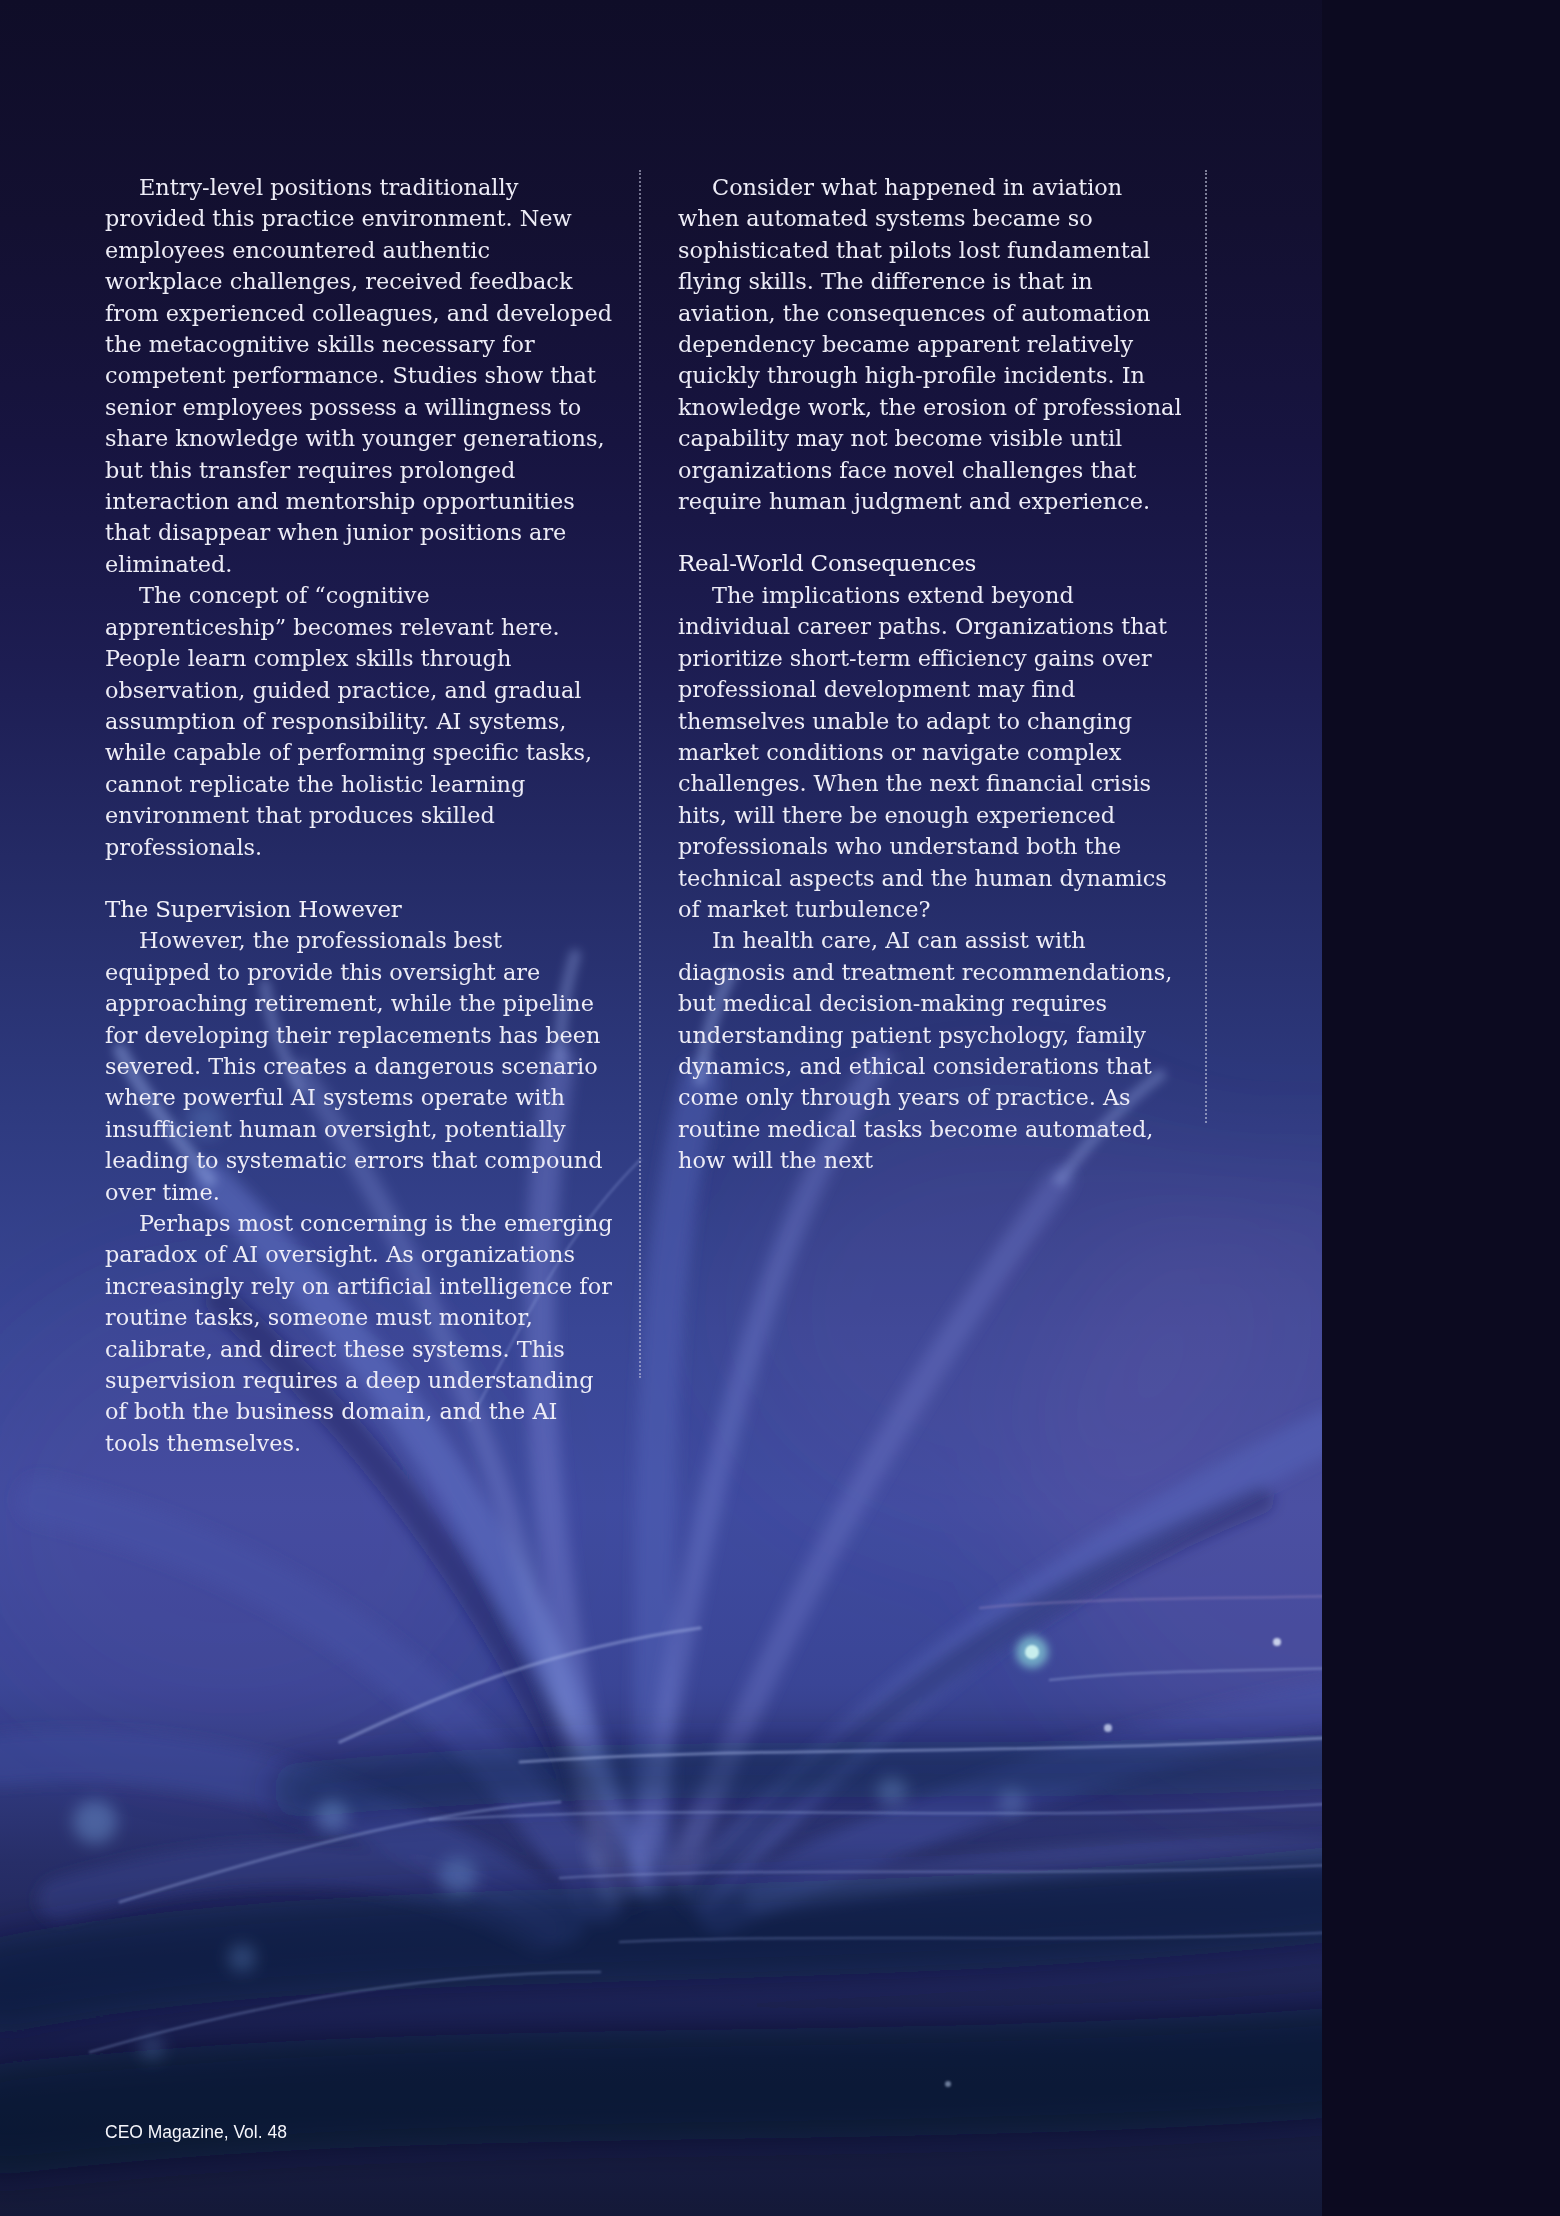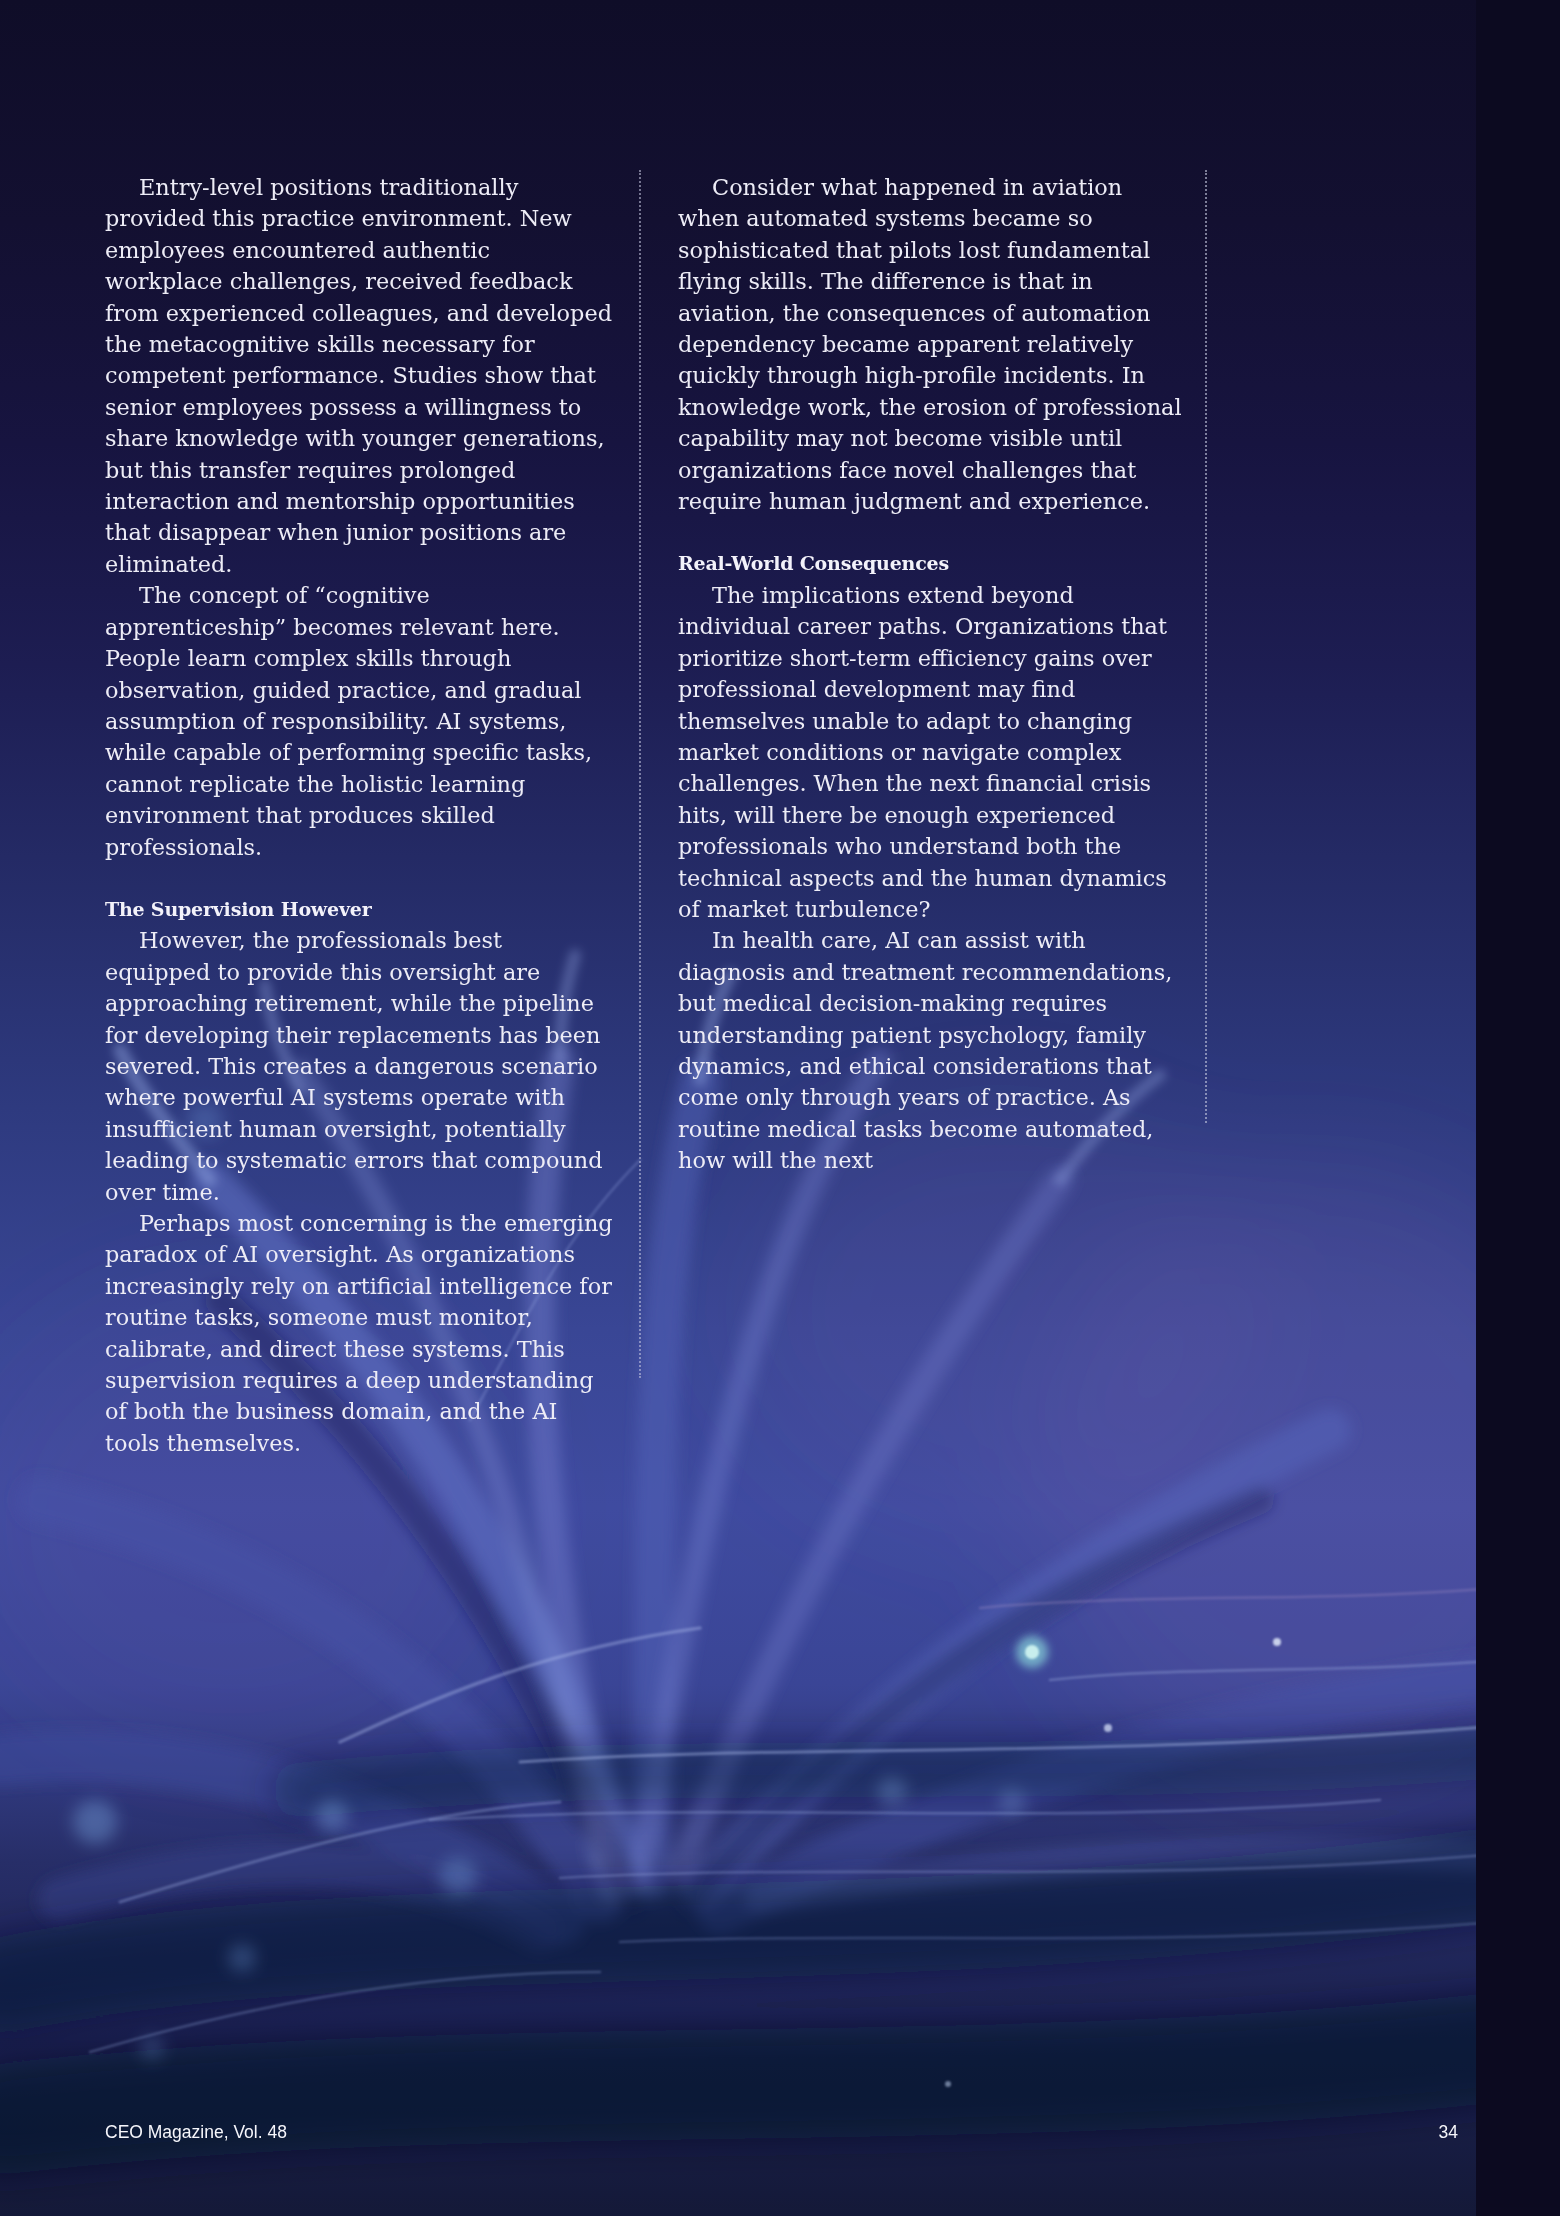--- a/index.html
+++ b/index.html
@@ -2,21 +2,21 @@
 <html><head>
 <meta charset="utf-8">
 <style>
   html, body {
     margin: 0;
     padding: 0;
     background: #0c0a20;
   }
   .page {
     position: relative;
-    width: 1476px;
+    width: 1322px;
     height: 2216px;
     overflow: hidden;
     background: #1d4ed8;
   }
   .bg-art {
     position: absolute;
     inset: 0;
     width: 1560px;
     height: 2216px;
     display: block;
@@ -55,23 +55,23 @@
     font-family: "DejaVu Serif", "Liberation Serif", serif;
     font-size: 22.4px;
     line-height: 31.4px;
     text-indent: 34px;
     text-rendering: optimizeLegibility;
   }
   .subhead {
     margin: 31px 0 0 0;
     color: #f3f2fa;
     font-family: "DejaVu Serif", "Liberation Serif", serif;
-    font-size: 19px;
+    font-size: 23px;
     line-height: 31.4px;
-    font-weight: bold;
+    font-weight: normal;
     letter-spacing: -0.2px;
   }
   .footer {
     position: absolute;
     left: 105px;
     top: 2121px;
     width: 1353px;
     display: flex;
     justify-content: space-between;
     align-items: baseline;

